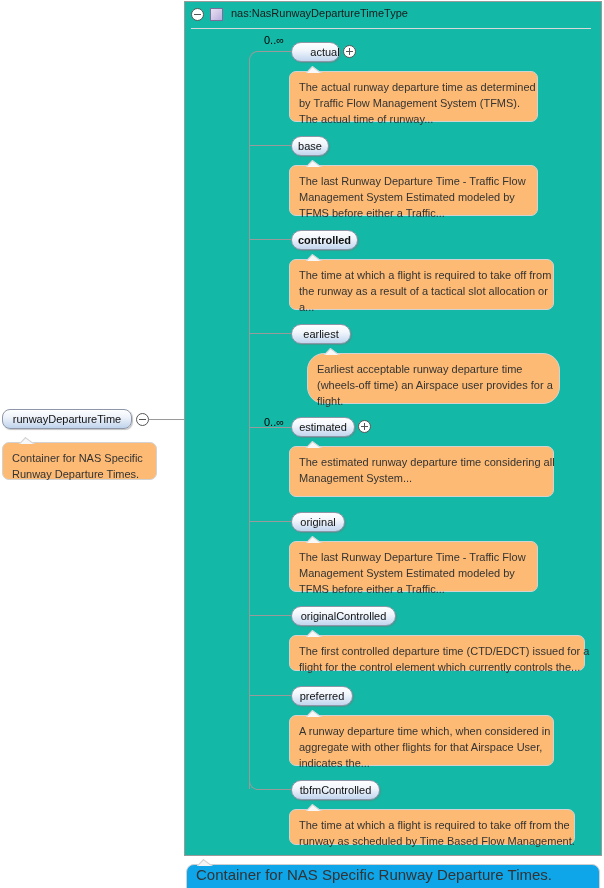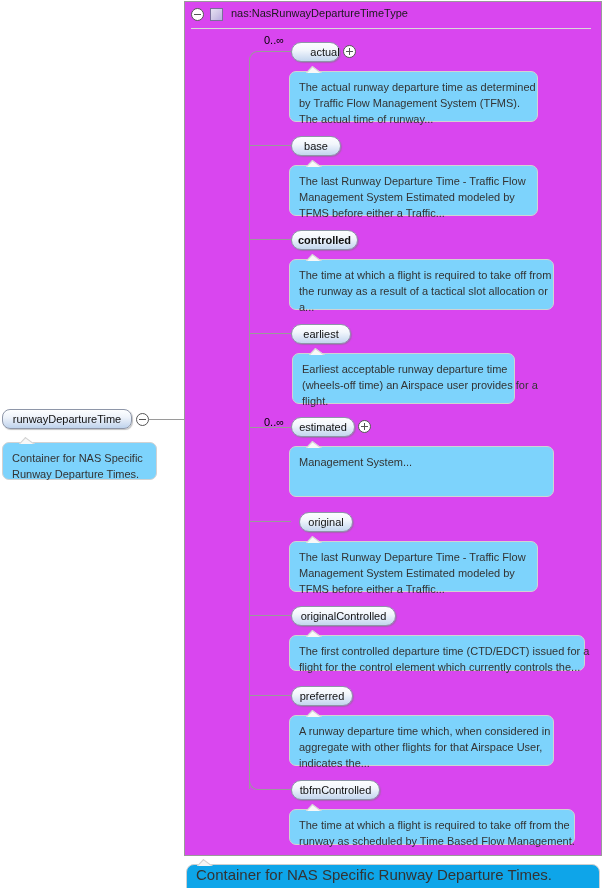--- a/index.html
+++ b/index.html
@@ -18,21 +18,21 @@
   }
 
   
   #type-container {
     position: absolute;
     left: 184px;
     top: 1px;
     width: 418px;
     height: 855px;
     border: 1px solid #9a9a9a;
-    background: #d946ef;
+    background: #14b8a6;
     box-sizing: border-box;
   }
   #type-header {
     position: absolute;
     left: 0;
     top: 0;
     width: 100%;
     height: 26px;
     box-sizing: border-box;
   }
@@ -163,21 +163,21 @@
     font-size: 11px;
     color: #000000;
     white-space: nowrap;
   }
 
   
   .bubble {
     position: absolute;
     border: 1px solid #d2d2d2;
     border-radius: 7px;
-    background: #7dd3fc;
+    background: #fdba74;
     box-sizing: border-box;
     padding: 7px 9px 6px 9px;
     font-size: 11px;
     line-height: 16px;
     color: #333333;
   }
   .bubble .line { white-space: nowrap; display: block; }
   
   .bubble .tail {
     position: absolute;
@@ -312,21 +312,21 @@
   <span>actual</span>
 </div>
 <div class="expand-icon" style="left:343px; top:45px;"></div>
 <div class="bubble" style="left:289px; top:71px; width:249px; height:51px;">
   <span class="tail"></span>
   <span class="line">The actual runway departure time as determined</span>
   <span class="line">by Traffic Flow Management System (TFMS).</span>
   <span class="line">The actual time of runway...</span>
 </div>
 
-<div class="node" style="left:291px; top:136px; width:50px;">
+<div class="node" style="left:291px; top:136px; width:38px;">
   <span>base</span>
 </div>
 <div class="bubble" style="left:289px; top:165px; width:249px; height:51px;">
   <span class="tail"></span>
   <span class="line">The last Runway Departure Time - Traffic Flow</span>
   <span class="line">Management System Estimated modeled by</span>
   <span class="line">TFMS before either a Traffic...</span>
 </div>
 
 <div class="node" style="left:291px; top:230px; width:67px;font-weight:bold;">
@@ -335,38 +335,39 @@
 <div class="bubble" style="left:289px; top:259px; width:265px; height:51px;">
   <span class="tail"></span>
   <span class="line">The time at which a flight is required to take off from</span>
   <span class="line">the runway as a result of a tactical slot allocation or</span>
   <span class="line">a...</span>
 </div>
 
 <div class="node" style="left:291px; top:324px; width:60px;">
   <span>earliest</span>
 </div>
-<div class="bubble" style="left:292px; top:353px; width:223px; height:51px;">
+<div class="bubble" style="left:307px; top:353px; width:253px; height:51px;border-radius:17px;">
   <span class="tail"></span>
   <span class="line">Earliest acceptable runway departure time</span>
   <span class="line">(wheels-off time) an Airspace user provides for a</span>
   <span class="line">flight.</span>
 </div>
 
 <div class="occurs" style="left:264px; top:416px;">0..∞</div>
 <div class="node" style="left:291px; top:417px; width:64px;">
   <span>estimated</span>
 </div>
 <div class="expand-icon" style="left:358px; top:420px;"></div>
 <div class="bubble" style="left:289px; top:446px; width:265px; height:51px;">
   <span class="tail"></span>
+  <span class="line">The estimated runway departure time considering all</span>
   <span class="line">Management System...</span>
 </div>
 
-<div class="node" style="left:299px; top:512px; width:54px;">
+<div class="node" style="left:291px; top:512px; width:54px;">
   <span>original</span>
 </div>
 <div class="bubble" style="left:289px; top:541px; width:249px; height:51px;">
   <span class="tail"></span>
   <span class="line">The last Runway Departure Time - Traffic Flow</span>
   <span class="line">Management System Estimated modeled by</span>
   <span class="line">TFMS before either a Traffic...</span>
 </div>
 
 <div class="node" style="left:291px; top:606px; width:105px;">

